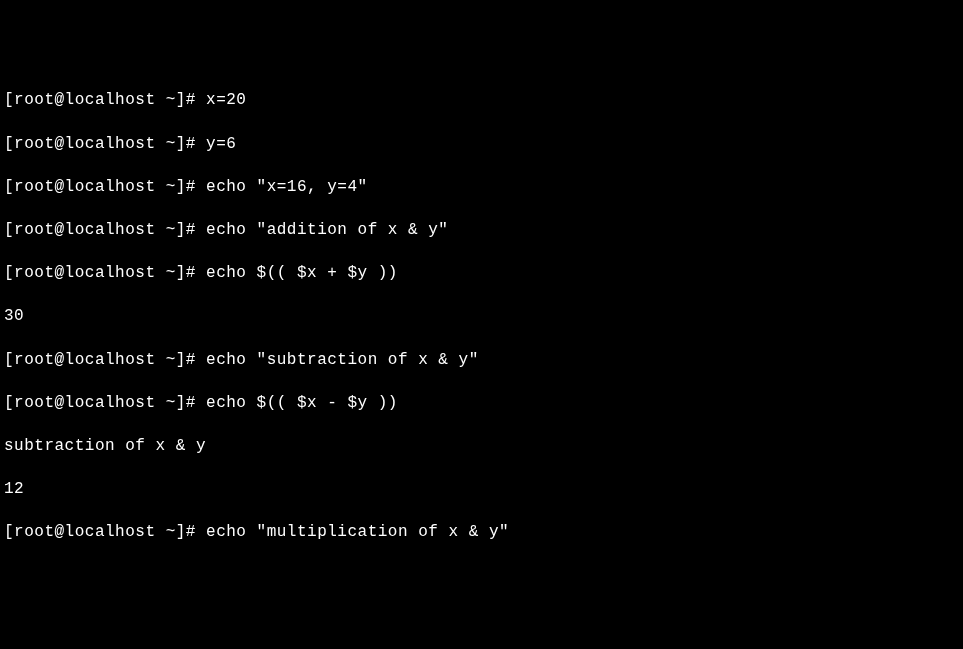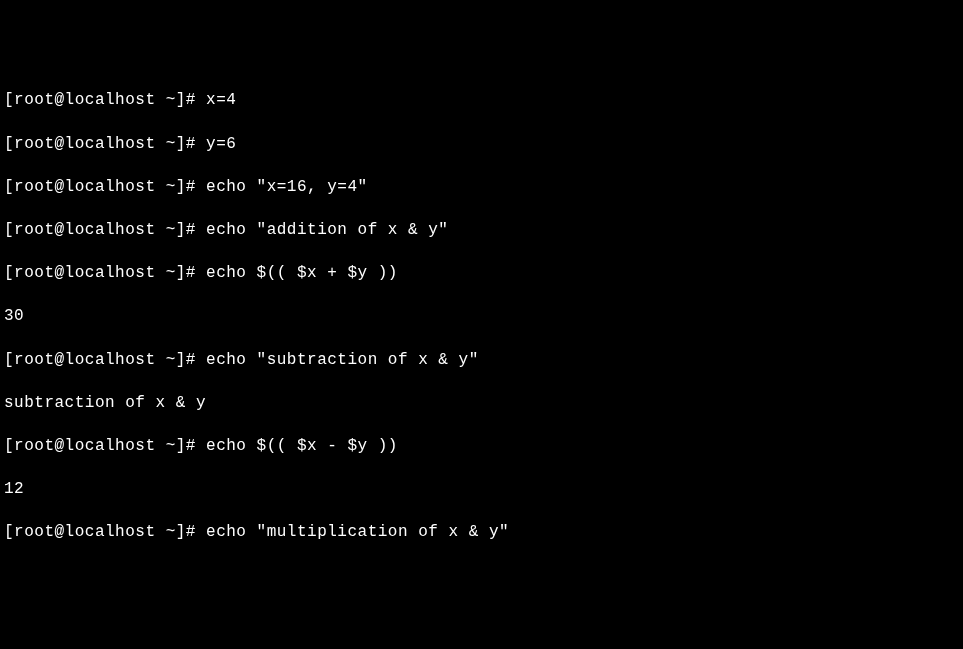--- a/index.html
+++ b/index.html
@@ -22,29 +22,29 @@
     }
     .line {
       display: block;
     }
   </style>
 </head>
 <body>
 
 
 
-<div id="terminal"><span class="line"><span>[root@localhost ~]# </span><span>x=4</span></span>
+<div id="terminal"><span class="line"><span>[root@localhost ~]# </span><span>x=20</span></span>
 <span class="line"><span>[root@localhost ~]# </span><span>y=6</span></span>
 <span class="line"><span>[root@localhost ~]# </span><span>echo "x=16, y=4"</span></span>
 <span class="line"><span>[root@localhost ~]# </span><span>echo "addition of x &amp; y"</span></span>
 <span class="line"><span>[root@localhost ~]# </span><span>echo $(( $x + $y ))</span></span>
 <span class="line">30</span>
 <span class="line"><span>[root@localhost ~]# </span><span>echo "subtraction of x &amp; y"</span></span>
+<span class="line"><span>[root@localhost ~]# </span><span>echo $(( $x - $y ))</span></span>
 <span class="line">subtraction of x &amp; y</span>
-<span class="line"><span>[root@localhost ~]# </span><span>echo $(( $x - $y ))</span></span>
 <span class="line">12</span>
 <span class="line"><span>[root@localhost ~]# </span><span>echo "multiplication of x &amp; y"</span></span>
 
 
 
 
 
 
 
 

